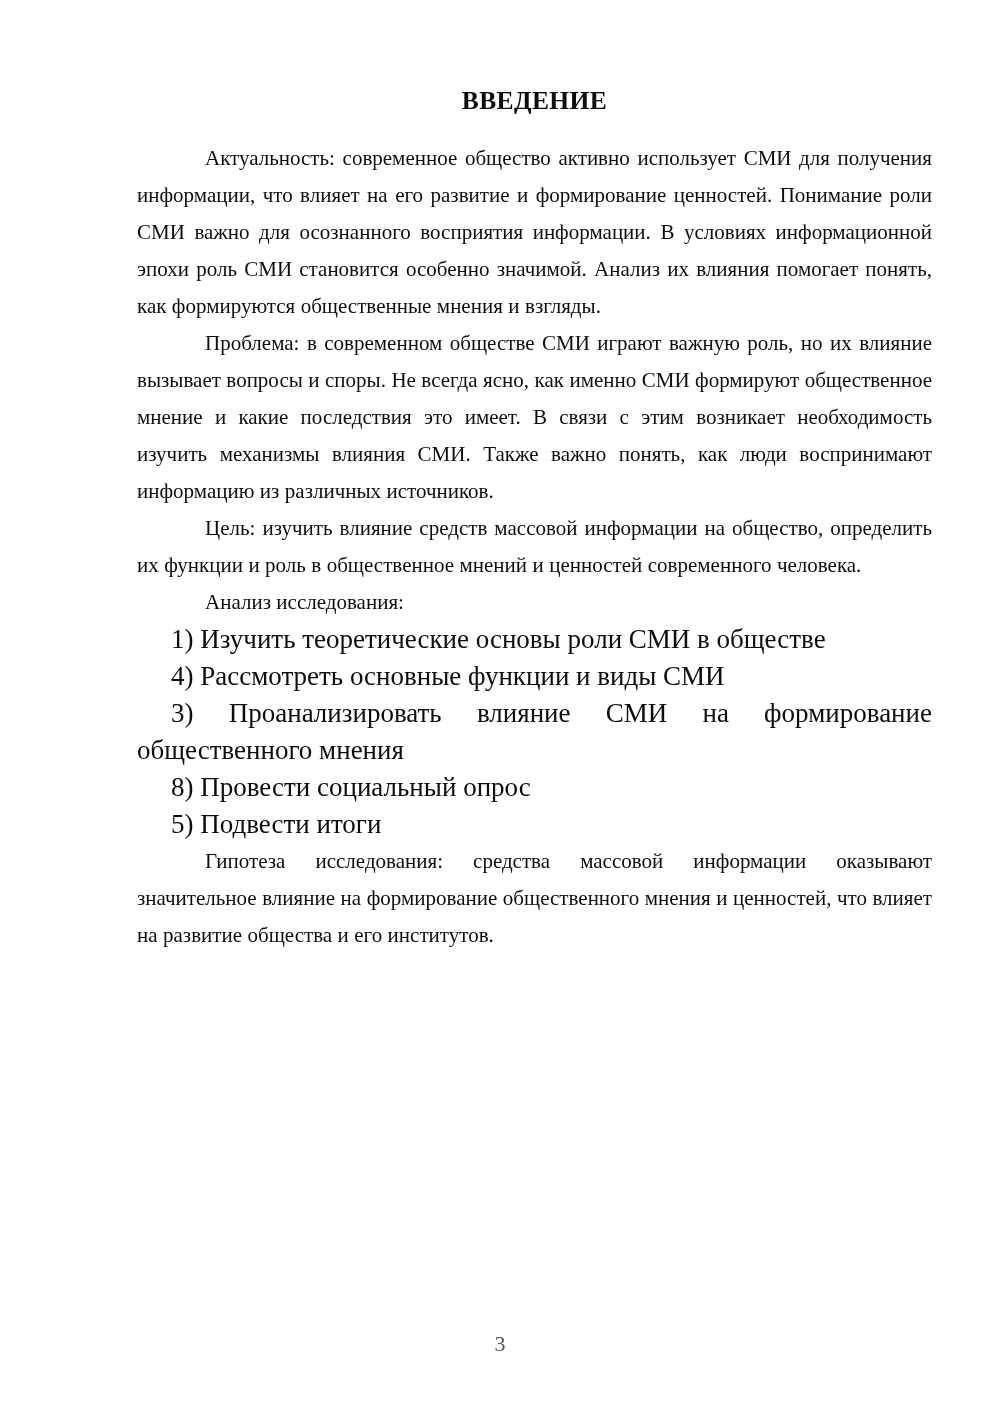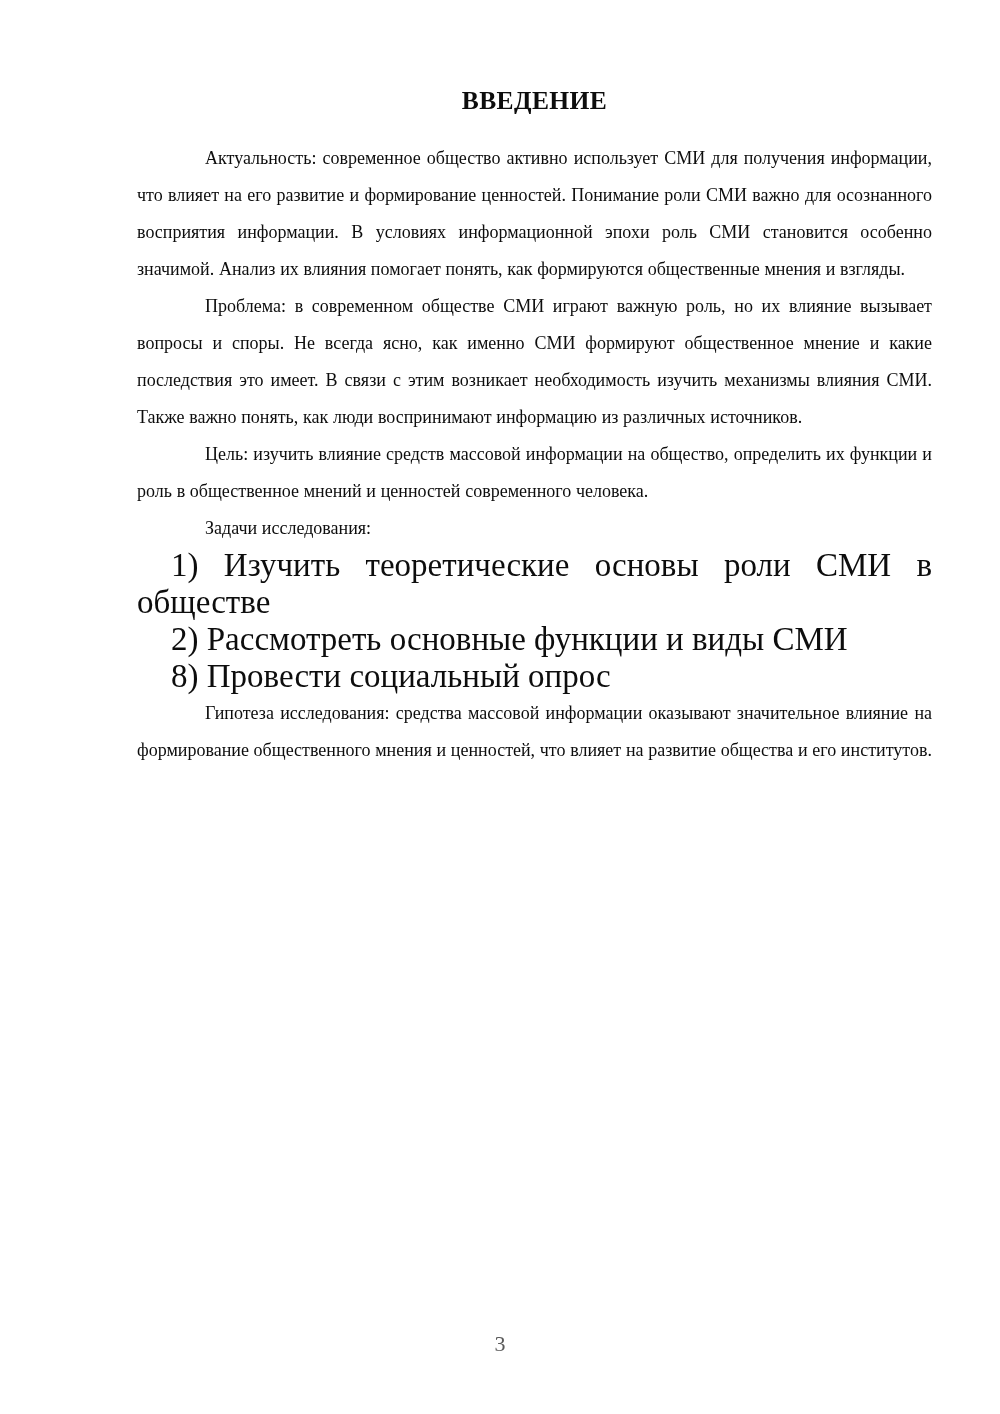--- a/index.html
+++ b/index.html
@@ -32,31 +32,31 @@
   }
   .doc-title {
     font-size: 25.5px;
     font-weight: bold;
     text-align: center;
     letter-spacing: 0.4px;
     line-height: 1.0;
     margin: 0 0 26px 0;
   }
   .para {
-    font-size: 18px;
+    font-size: 21px;
     line-height: 37px;
     text-align: justify;
     text-justify: inter-word;
     text-indent: 68px;
     margin: 0;
     hyphens: none;
     word-spacing: 0.2px;
   }
   .list-item {
-    font-size: 33px;
+    font-size: 27px;
     line-height: 37px;
     text-align: justify;
     text-justify: inter-word;
     text-indent: 34px;
     margin: 0;
   }
   .page-number {
     position: absolute;
     left: 0;
     top: 1331px;
@@ -75,29 +75,31 @@
   <div class="content">
 
     <h1 class="doc-title">ВВЕДЕНИЕ</h1>
 
     <p class="para">Актуальность: современное общество активно использует СМИ для получения информации, что влияет на его развитие и формирование ценностей. Понимание роли СМИ важно для осознанного восприятия информации. В условиях информационной эпохи роль СМИ становится особенно значимой. Анализ их влияния помогает понять, как формируются общественные мнения и взгляды.</p>
 
     <p class="para">Проблема: в современном обществе СМИ играют важную роль, но их влияние вызывает вопросы и споры. Не всегда ясно, как именно СМИ формируют общественное мнение и какие последствия это имеет. В связи с этим возникает необходимость изучить механизмы влияния СМИ. Также важно понять, как люди воспринимают информацию из различных источников.</p>
 
     <p class="para">Цель: изучить влияние средств массовой информации на общество, определить их функции и роль в общественное мнений и ценностей современного человека.</p>
 
-    <p class="para">Задачи исследования:</p>
+    <p class="para">Анализ исследования:</p>
 
     <p class="list-item">1) Изучить теоретические основы роли СМИ в обществе</p>
 
-    <p class="list-item">2) Рассмотреть основные функции и виды СМИ</p>
+    <p class="list-item">4) Рассмотреть основные функции и виды СМИ</p>
 
+    <p class="list-item">3) Проанализировать влияние СМИ на формирование общественного мнения</p>
 
     <p class="list-item">8) Провести социальный опрос</p>
 
+    <p class="list-item">5) Подвести итоги</p>
 
 
 
     <p class="para">Гипотеза исследования: средства массовой информации оказывают значительное влияние на формирование общественного мнения и ценностей, что влияет на развитие общества и его институтов.</p>
 
   </div>
 
   <div class="page-number">3</div>
 
 </div>

